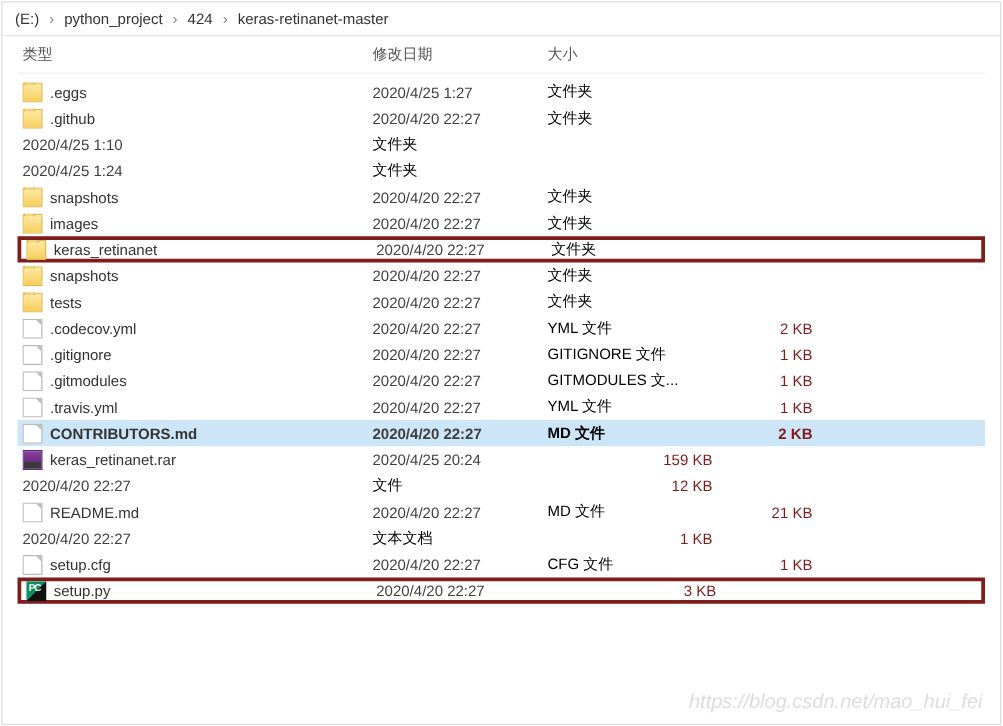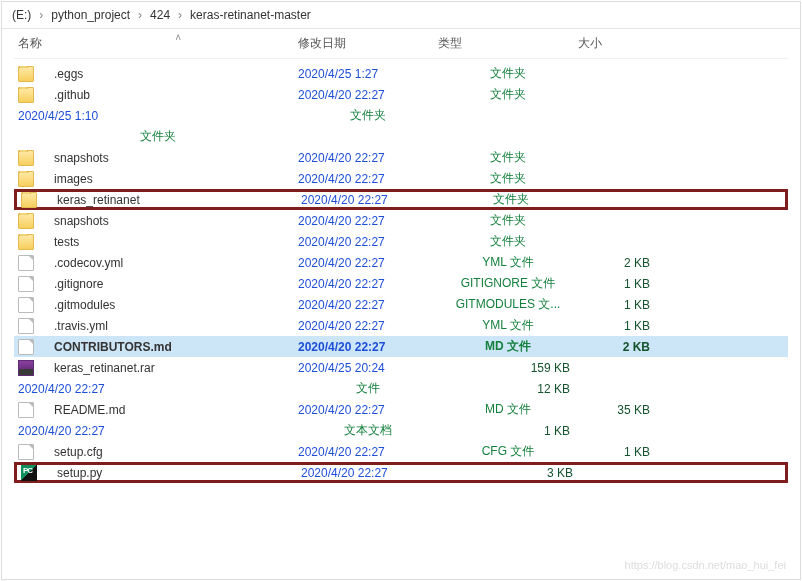--- a/index.html
+++ b/index.html
@@ -46,24 +46,24 @@
 }
 .columns .colsort { margin-left: 130px; color: #888; font-size: 10px; display: inline-block; transform: translateY(-6px); }
 .row {
   display: grid;
   grid-template-columns: 280px 140px 140px 80px;
   align-items: center;
   height: 21px;
   padding: 0 4px;
 }
 .row.selected { background: #cde6f7; font-weight: bold; }
-.cell-name { display: flex; align-items: center; gap: 20px; overflow: hidden; white-space: nowrap; }
-.cell-date { color: #1d4ed8; }
-.cell-type { color: #15803d; white-space: nowrap; overflow: hidden; text-overflow: ellipsis; text-align: center; }
-.cell-size { color: #14532d; text-align: right; padding-right: 8px; }
+.cell-name { display: flex; align-items: center; gap: 6px; overflow: hidden; white-space: nowrap; }
+.cell-date { color: #404040; }
+.cell-type { color: #000000; white-space: nowrap; overflow: hidden; text-overflow: ellipsis; }
+.cell-size { color: #7f1d1d; text-align: right; padding-right: 8px; }
 .icon { width: 16px; height: 16px; flex: 0 0 16px; display: inline-block; }
 .icon-folder {
   background: linear-gradient(#ffe9a6, #f7cf5e);
   border: 1px solid #e3b94d;
   border-radius: 1px;
   position: relative;
 }
 .icon-folder::before {
   content: "";
   position: absolute;
@@ -104,46 +104,43 @@
   top: 1px; left: 2px;
   letter-spacing: -1px;
 }
 .highlight-box {
   border: 3px solid #7f1d1d;
 }
 .watermark {
   position: absolute;
   bottom: 8px; right: 14px;
   color: #ddd;
-  font-size: 11px;
+  font-size: 16px;
+  font-style: italic;
 }
 </style>
 </head>
 <body>
 
 <div class="outer-frame">
 
   <div class="breadcrumb">
     <span class="seg">(E:)</span>
     <span class="chev">›</span>
     <span class="seg">python_project</span>
     <span class="chev">›</span>
     <span class="seg">424</span>
     <span class="chev">›</span>
     <span class="seg">keras-retinanet-master</span>
   </div>
 
   <div class="filelist">
     <div class="columns">
-      <div>
-        <span>名称</span>
-        <span class="colsort">˄</span>
-      </div>
+      <div>类型</div>
       <div>修改日期</div>
-      <div>类型</div>
       <div>大小</div>
     </div>
 
     <div id="rows-container">
         <div class="row">
           <div class="cell-name">
             <span class="icon icon-folder"></span>
             <span>.eggs</span>
           </div>
           <div class="cell-date">2020/4/25 1:27</div>
@@ -158,20 +155,21 @@
           <div class="cell-date">2020/4/20 22:27</div>
           <div class="cell-type">文件夹</div>
           <div class="cell-size"></div>
         </div>
         <div class="row">
           <div class="cell-date">2020/4/25 1:10</div>
           <div class="cell-type">文件夹</div>
           <div class="cell-size"></div>
         </div>
         <div class="row">
+          <div class="cell-date">2020/4/25 1:24</div>
           <div class="cell-type">文件夹</div>
           <div class="cell-size"></div>
         </div>
         <div class="row">
           <div class="cell-name">
             <span class="icon icon-folder"></span>
             <span>snapshots</span>
           </div>
           <div class="cell-date">2020/4/20 22:27</div>
           <div class="cell-type">文件夹</div>
@@ -271,21 +269,21 @@
           <div class="cell-type">文件</div>
           <div class="cell-size">12 KB</div>
         </div>
         <div class="row">
           <div class="cell-name">
             <span class="icon icon-file"></span>
             <span>README.md</span>
           </div>
           <div class="cell-date">2020/4/20 22:27</div>
           <div class="cell-type">MD 文件</div>
-          <div class="cell-size">35 KB</div>
+          <div class="cell-size">21 KB</div>
         </div>
         <div class="row">
           <div class="cell-date">2020/4/20 22:27</div>
           <div class="cell-type">文本文档</div>
           <div class="cell-size">1 KB</div>
         </div>
         <div class="row">
           <div class="cell-name">
             <span class="icon icon-file"></span>
             <span>setup.cfg</span>

